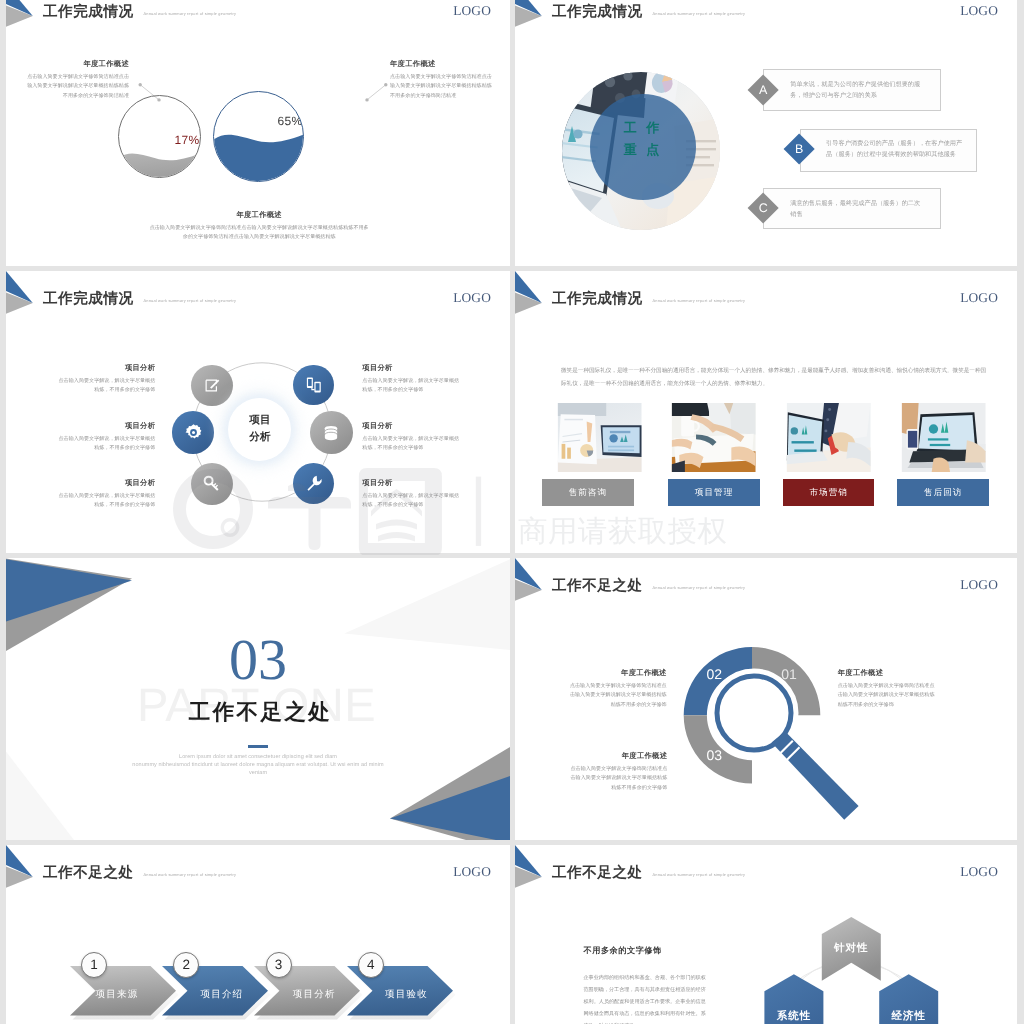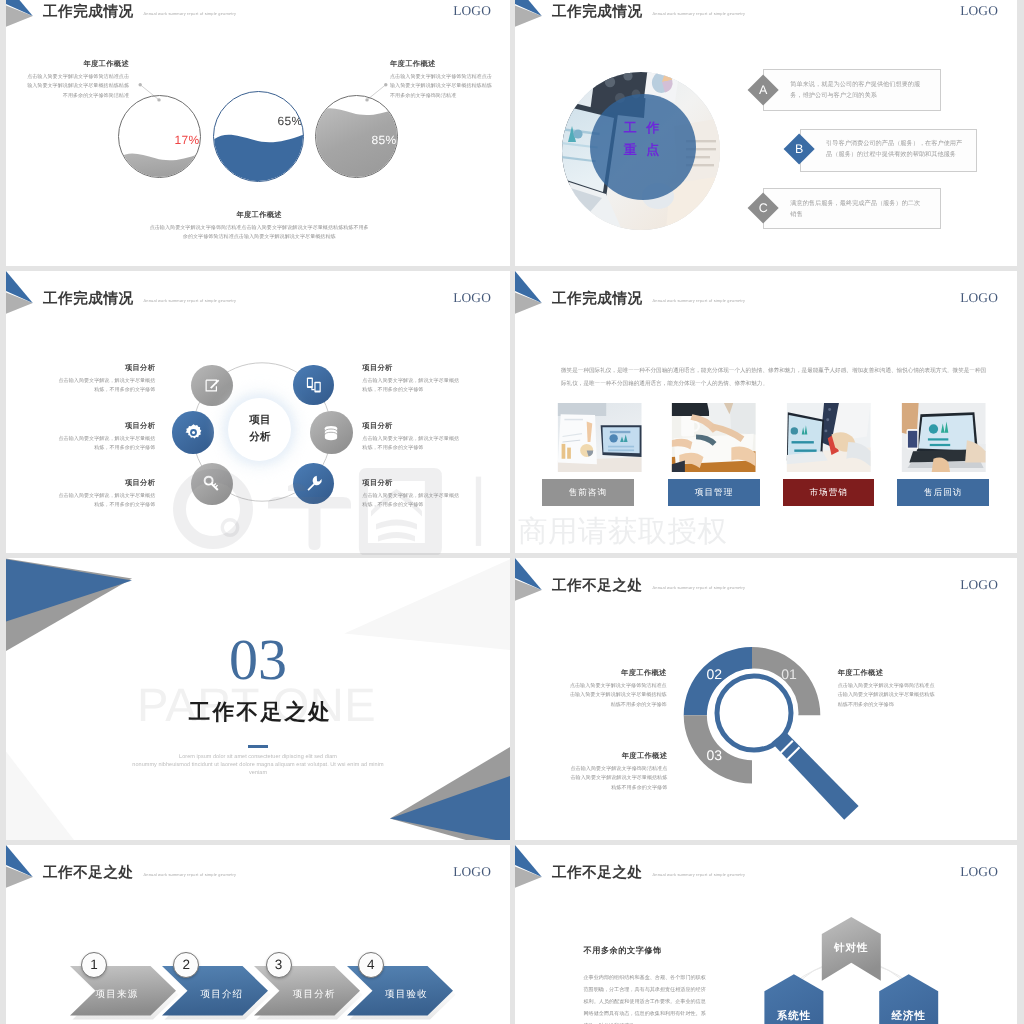--- a/index.html
+++ b/index.html
@@ -107,40 +107,27 @@
   <div class="wcirc" style="left:111.5px;top:111px;width:83px;height:83px;border:1.6px solid #6f6f6f">
     <svg viewBox="0 0 100 100" style="position:absolute;width:100%;height:100%">
       <defs>
               <linearGradient id="g17" x1="0" y1="0" x2=".4" y2="1">
                 <stop offset="0" stop-color="#b5b5b5"></stop>
                 <stop offset="1" stop-color="#a0a0a0"></stop>
               </linearGradient>
             </defs>
       <path d="M0,76 C13,67 27,72 45,77 C62,82 79,79 100,71 L100,100 L0,100 Z" fill="url(#g17)"></path>
     </svg>
-    <div class="lbl" style="top:38.4px;color:#ef4444;">17%</div>
+    <div class="lbl" style="top:38.4px;color:#7f1d1d;">17%</div>
   </div>
   <div class="wcirc" style="left:206.5px;top:107px;width:91px;height:91px;border:1.6px solid #3a6090;z-index:3">
     <svg viewBox="0 0 100 100" style="position:absolute;width:100%;height:100%">
       <path d="M0,53 C13,44 27,49 45,54 C62,59 79,56 100,48 L100,100 L0,100 Z" fill="#3c6a9f"></path>
     </svg>
     <div class="lbl" style="top:23.2px;color:#3a3a3a">65%</div>
-  </div>
-  <div class="wcirc" style="left:308.5px;top:111px;width:83px;height:83px;border:1.6px solid #6f6f6f">
-    <svg viewBox="0 0 100 100" style="position:absolute;width:100%;height:100%">
-      <defs>
-              <linearGradient id="g85" x1="0" y1="0" x2=".55" y2="1">
-                <stop offset="0" stop-color="#bdbdbd"></stop>
-                <stop offset=".55" stop-color="#a5a5a5"></stop>
-                <stop offset="1" stop-color="#9c9c9c"></stop>
-              </linearGradient>
-            </defs>
-      <path d="M0,21 C13,11 27,16 45,21 C62,26 79,23 100,15 L100,100 L0,100 Z" fill="url(#g85)"></path>
-    </svg>
-    <div class="lbl" style="top:38.4px;color:#fff;padding-left:5px">85%</div>
   </div>
 </div>
 
 <div class="slide sl2">
   <svg class="corner" viewBox="0 0 44 46">
     <polygon points="0,21.4 0,42.7 26.8,31.9" fill="#b0b0b0"></polygon>
     <polygon points="0,0 0,20 26.8,31.9" fill="#3a6ca5"></polygon>
   </svg>
   <div class="hdr-title">工作完成情况</div>
   <div class="hdr-sub">Annual work summary report of simple geometry</div>
@@ -190,21 +177,21 @@
         <rect x="124" y="68" width="30" height="2.4"></rect>
               <rect x="124" y="76" width="30" height="2.4"></rect>
         <rect x="124" y="84" width="24" height="2.4"></rect>
               <rect x="124" y="92" width="28" height="2.4"></rect>
       </g>
       <path d="M108,112 L160,104 L160,158 L104,158 Z" fill="#f5ede3"></path>
       <ellipse cx="96" cy="124" rx="16" ry="13" fill="#e4e9ee"></ellipse>
     </svg>
   </div>
   <div class="ovl" style="left:75px;top:110px;width:106px;height:106px;z-index:3"></div>
-  <div style="position:absolute;left:75px;top:133px;width:106px;text-align:center;z-index:4;color:#6d28d9;
+  <div style="position:absolute;left:75px;top:133px;width:106px;text-align:center;z-index:4;color:#0f766e;
       font-size:13px;font-weight:bold;letter-spacing:3px;line-height:1.72">
     <div>工 作</div>
     <div>重 点</div>
   </div>
 
   <div class="ibox" style="left:248px;top:85px;width:178px;height:42px"></div>
   <div class="diam" style="left:236.9px;top:94.7px;background:#8d8d8d">
     <span>A</span>
         </div>
   <div style="position:absolute;left:275.3px;top:94.5px;width:131px;font-size:6.2px;color:#9c9c9c;line-height:1.92;letter-spacing:0">简单来说，就是为公司的客户提供他们想要的服务，维护公司与客户之间的关系</div>

